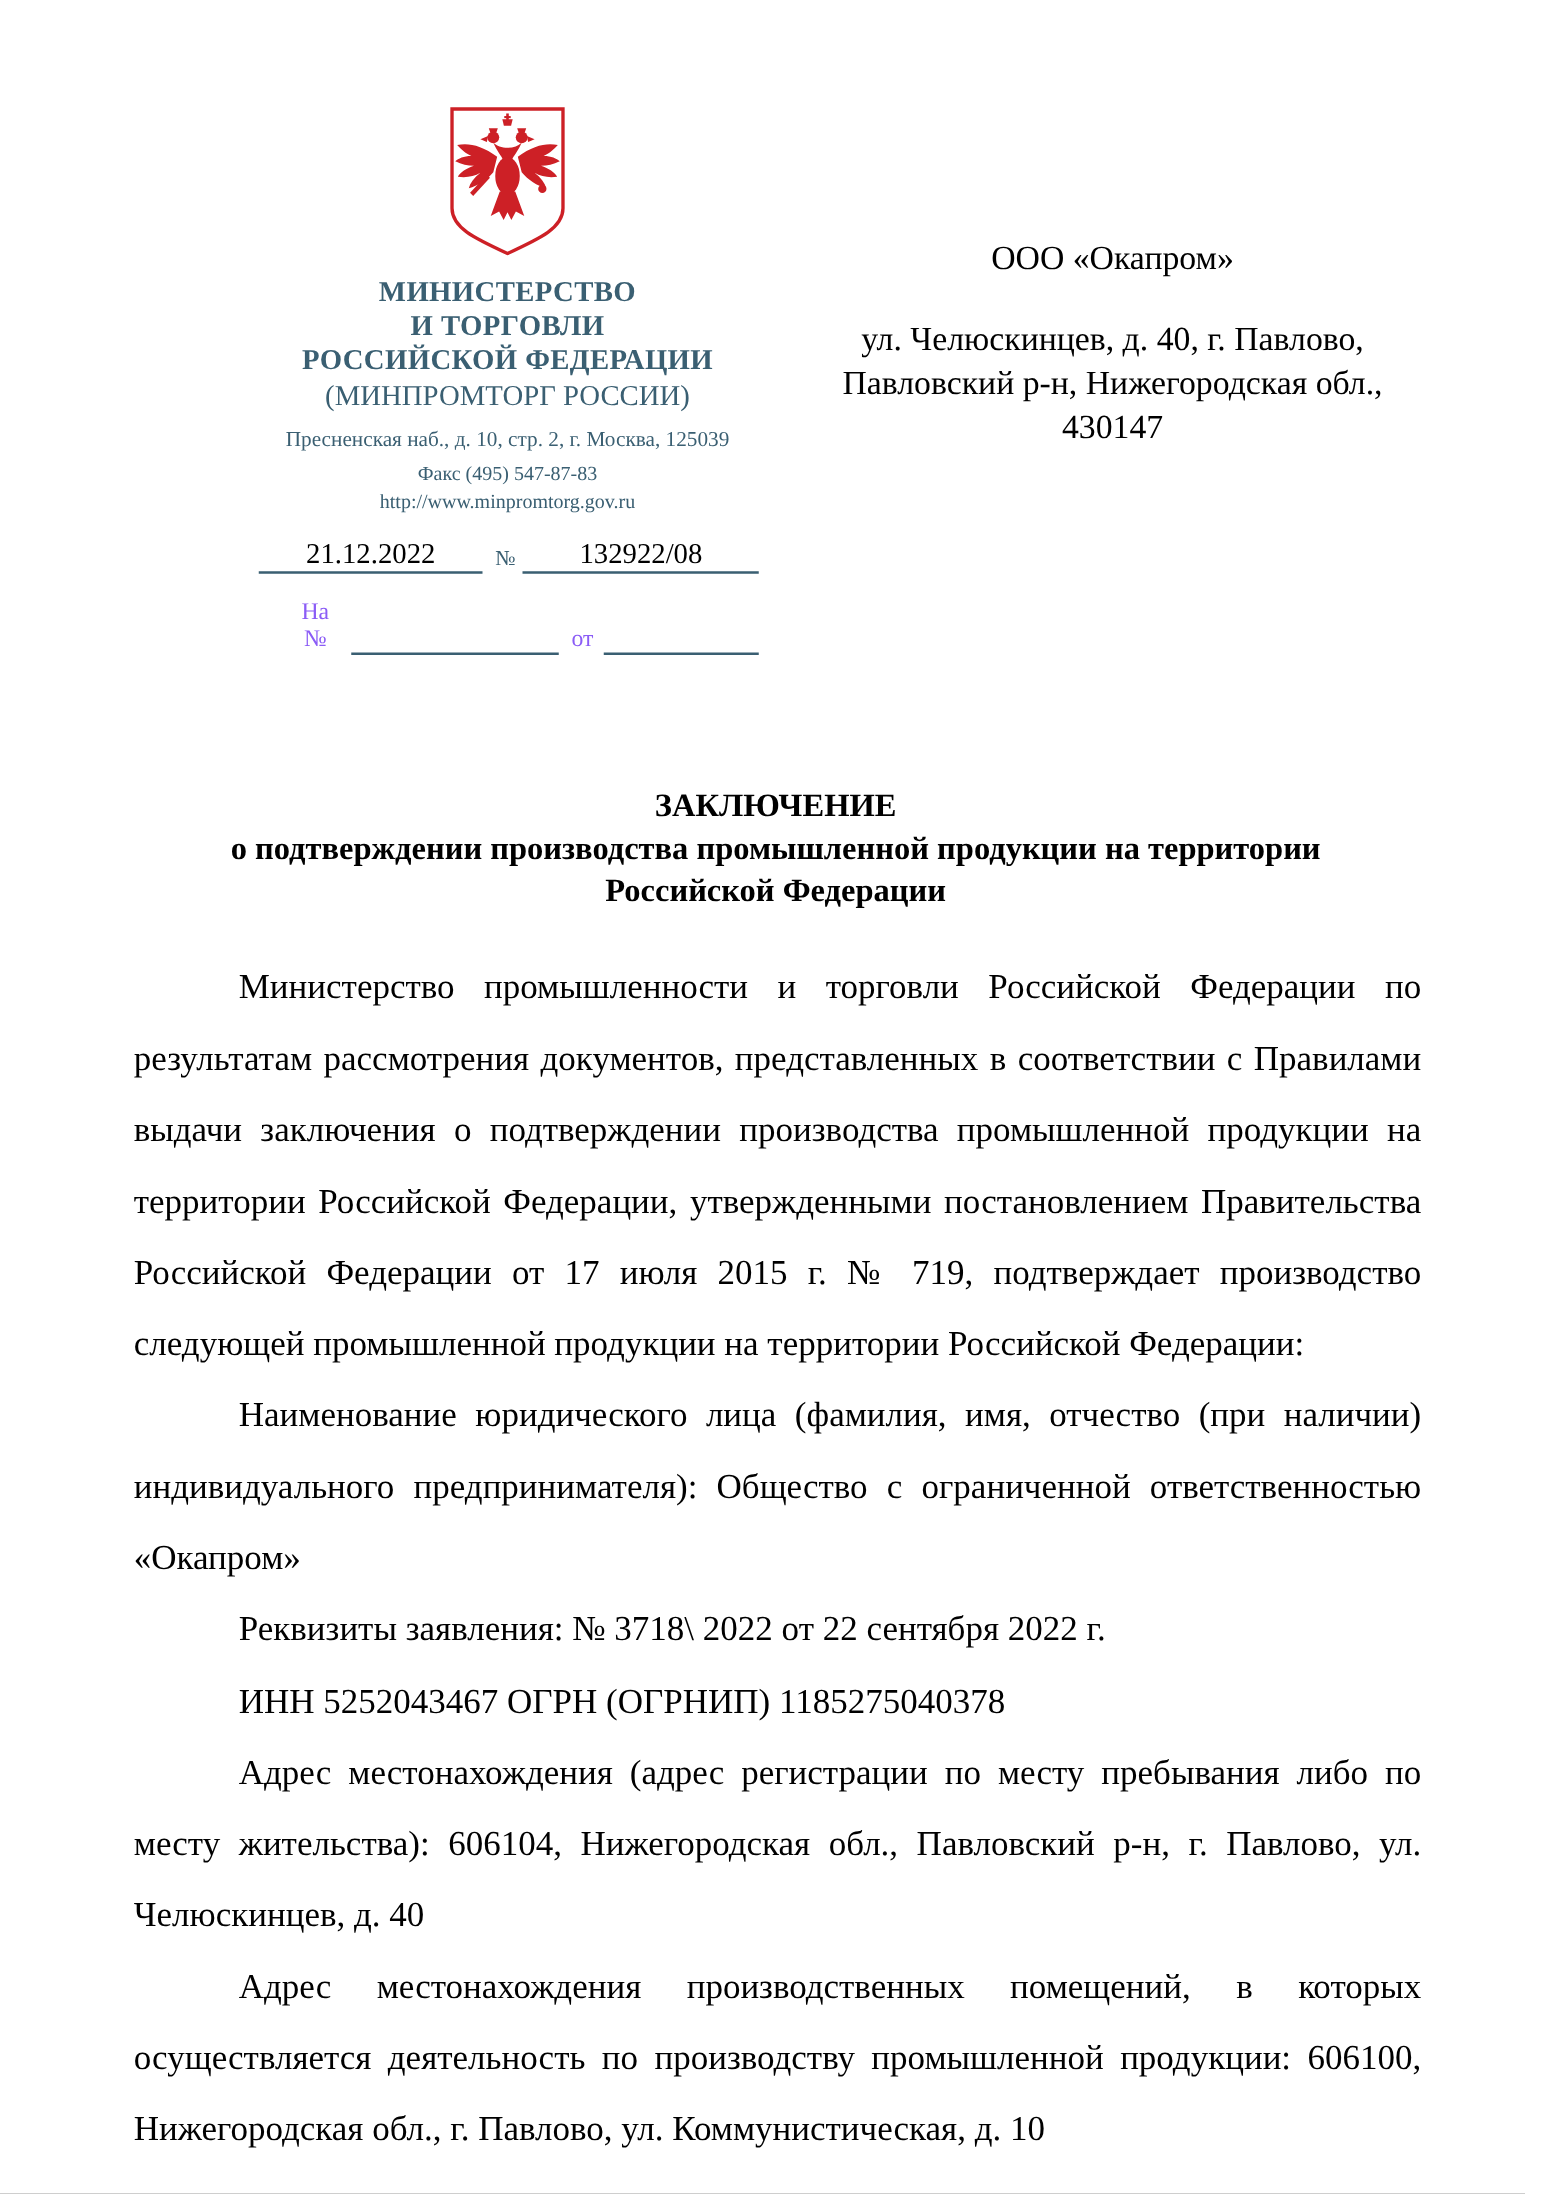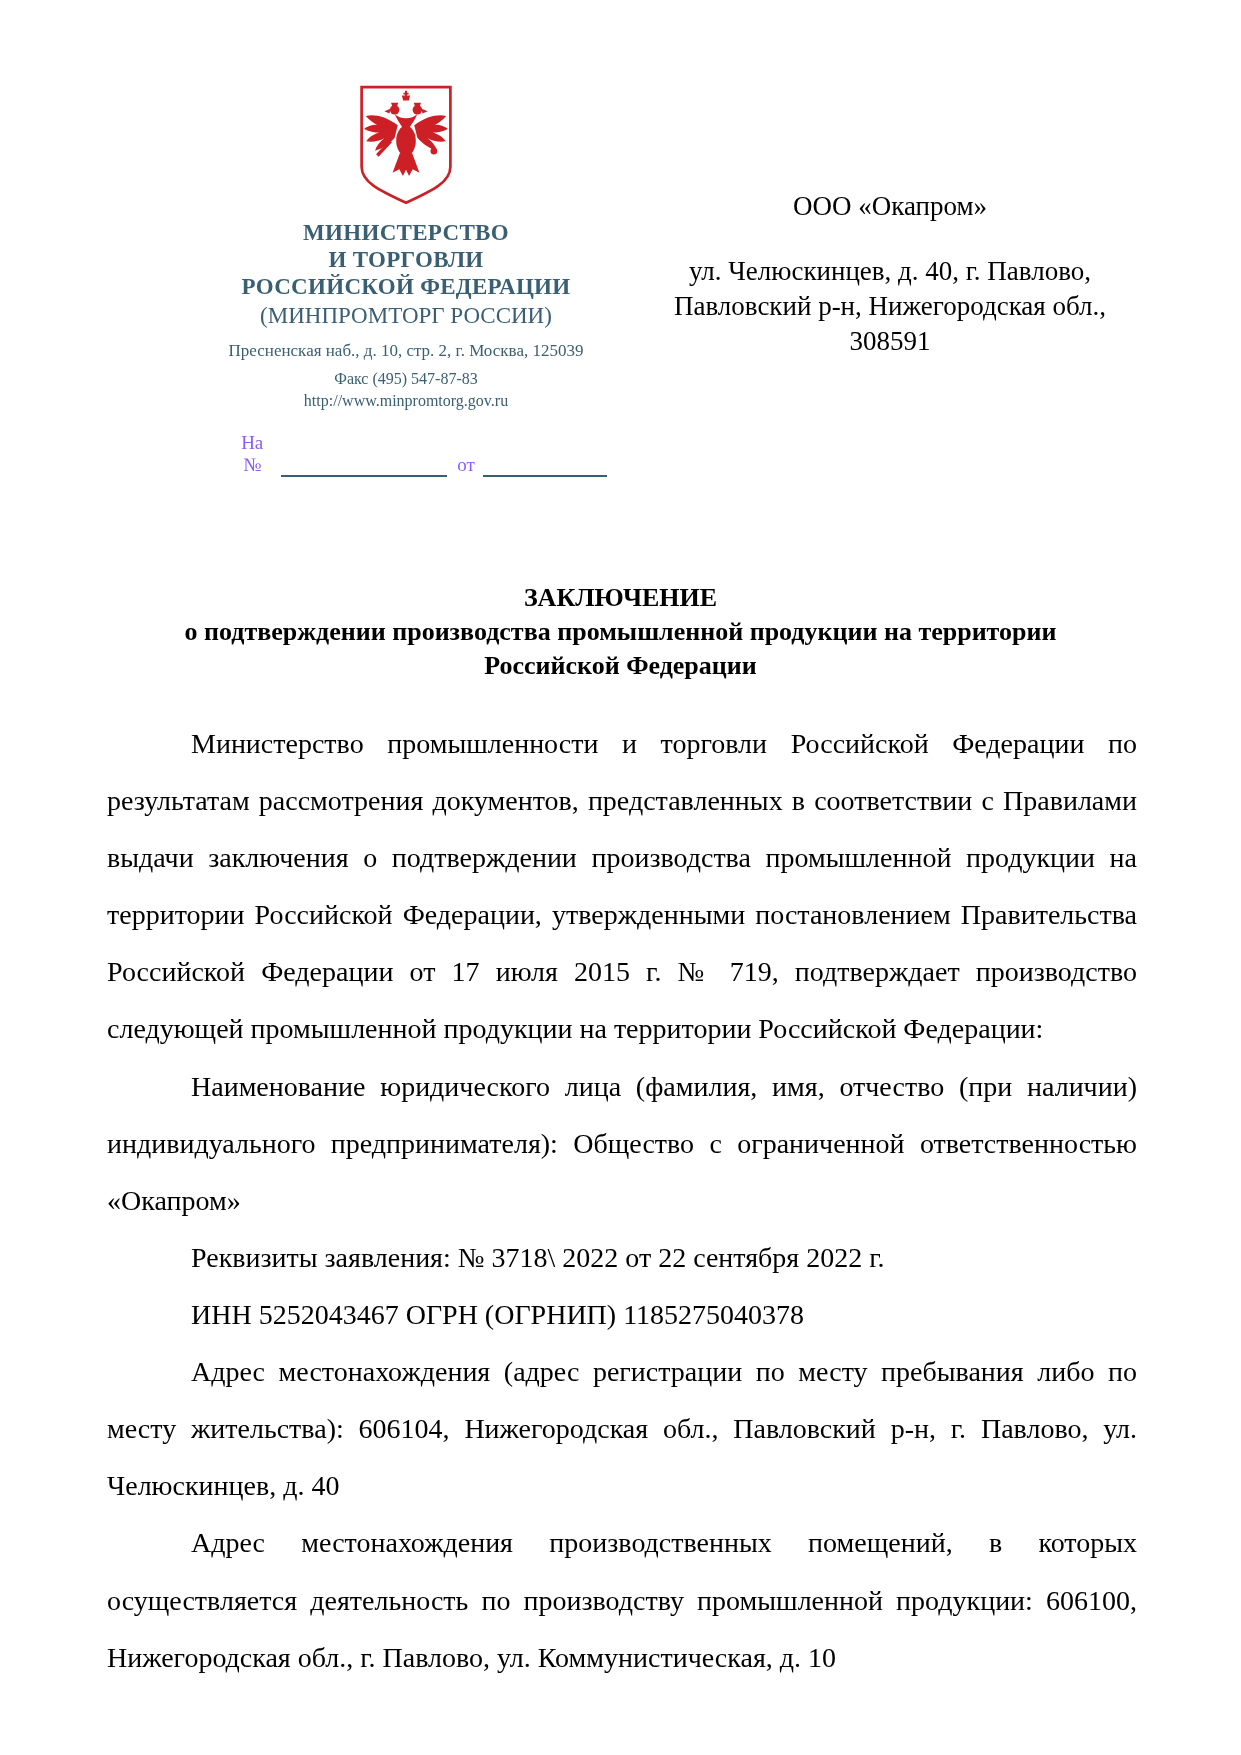--- a/index.html
+++ b/index.html
@@ -137,35 +137,40 @@
         <div>И ТОРГОВЛИ</div>
         <div>РОССИЙСКОЙ ФЕДЕРАЦИИ</div>
       </div>
       <div class="short-name">(МИНПРОМТОРГ РОССИИ)</div>
       <div class="lh-address">Пресненская наб., д. 10, стр. 2, г. Москва, 125039</div>
       <div class="lh-contact">
         <div>Факс (495) 547-87-83</div>
         <div>http://www.minpromtorg.gov.ru</div>
       </div>
 
+      <div class="date-row">
+        <div class="u-seg u-date">21.12.2022</div>
+        <div class="num-label">№</div>
+        <div class="u-seg u-num">132922/08</div>
+      </div>
 
       <div class="ref-row">
         <div class="ref-label">На №</div>
         <div class="u-blank u-ref"></div>
         <div class="ref-label ot-label">от</div>
         <div class="u-blank u-ot"></div>
       </div>
     </div>
 
     <div class="recipient">
       <div class="recipient-name">ООО «Окапром»</div>
       <div class="recipient-address">
         <div>ул. Челюскинцев, д. 40, г. Павлово,</div>
         <div>Павловский р-н, Нижегородская обл.,</div>
-        <div>308591</div>
+        <div>430147</div>
       </div>
     </div>
 
   </div>
 
   <div class="doc-title">
     <div>ЗАКЛЮЧЕНИЕ</div>
     <div>о подтверждении производства промышленной продукции на территории</div>
     <div>Российской Федерации</div>
   </div>

